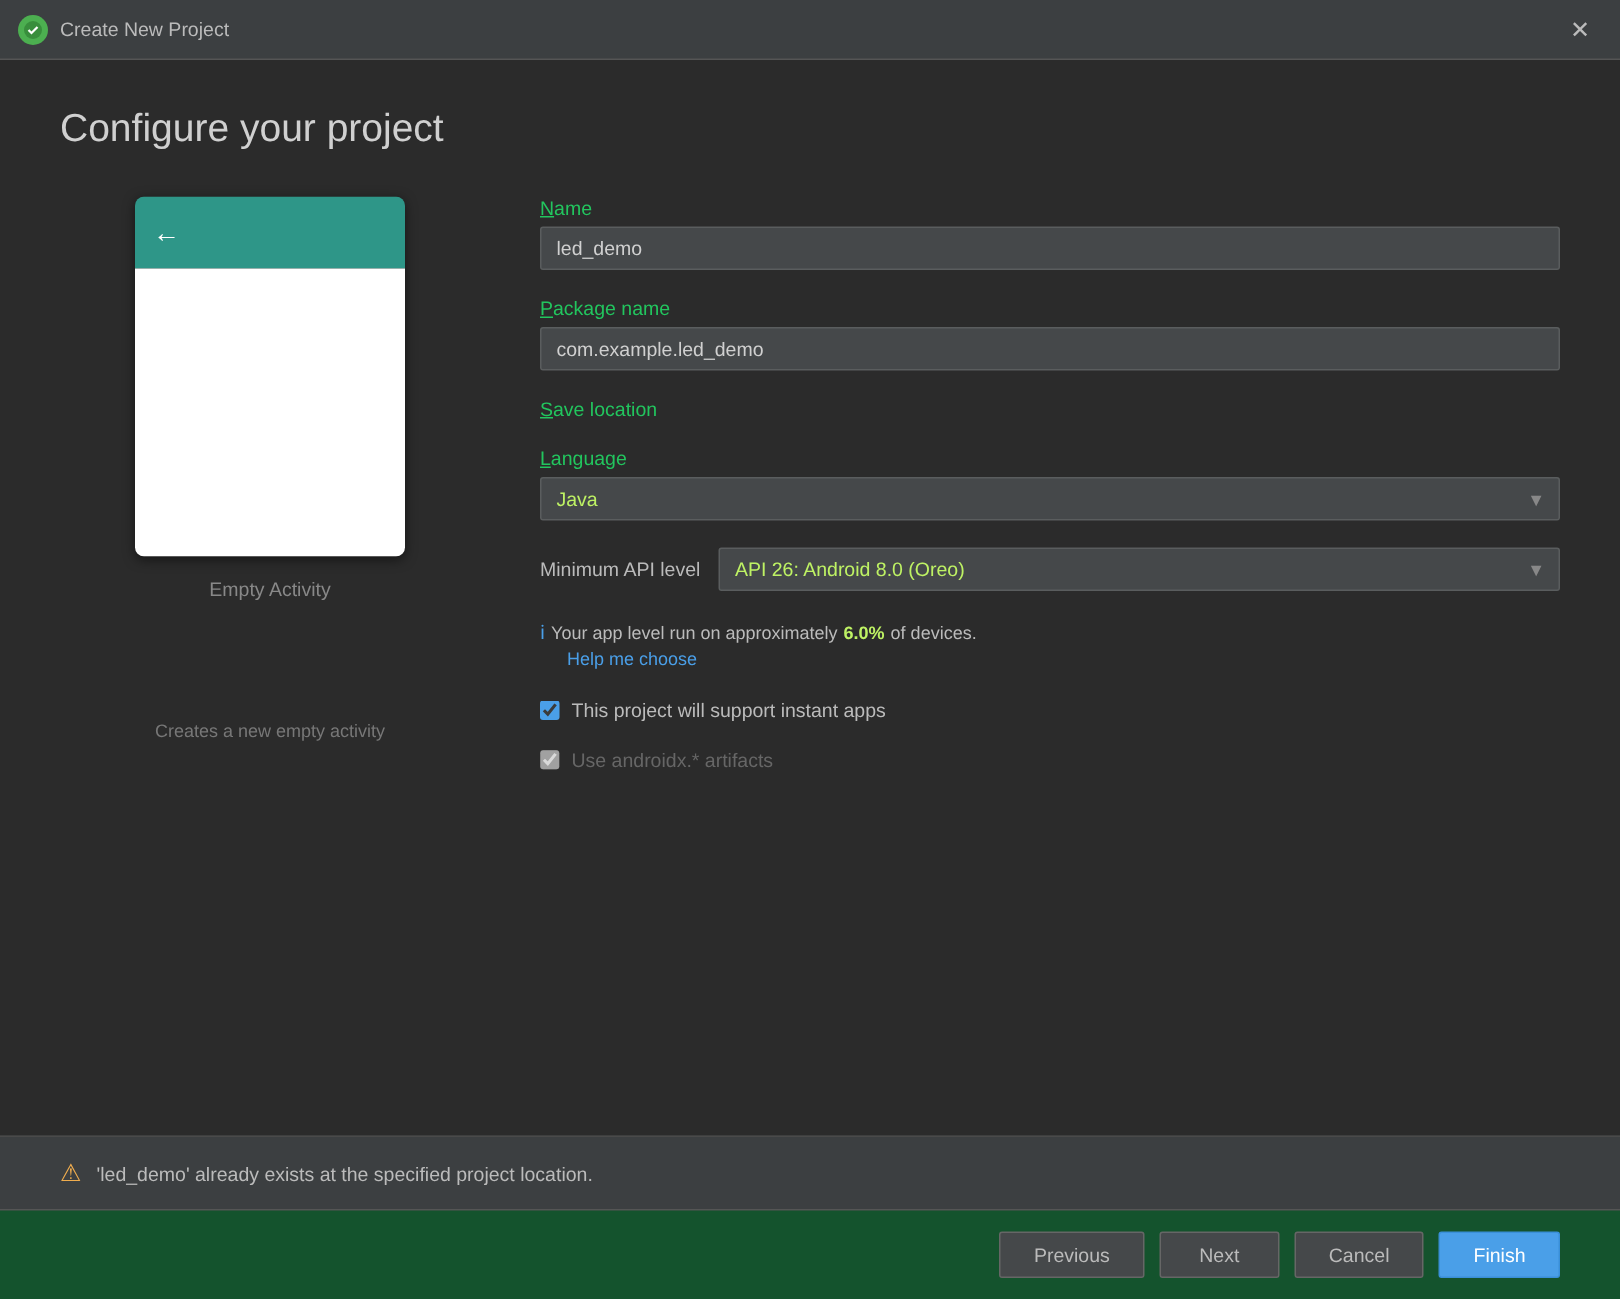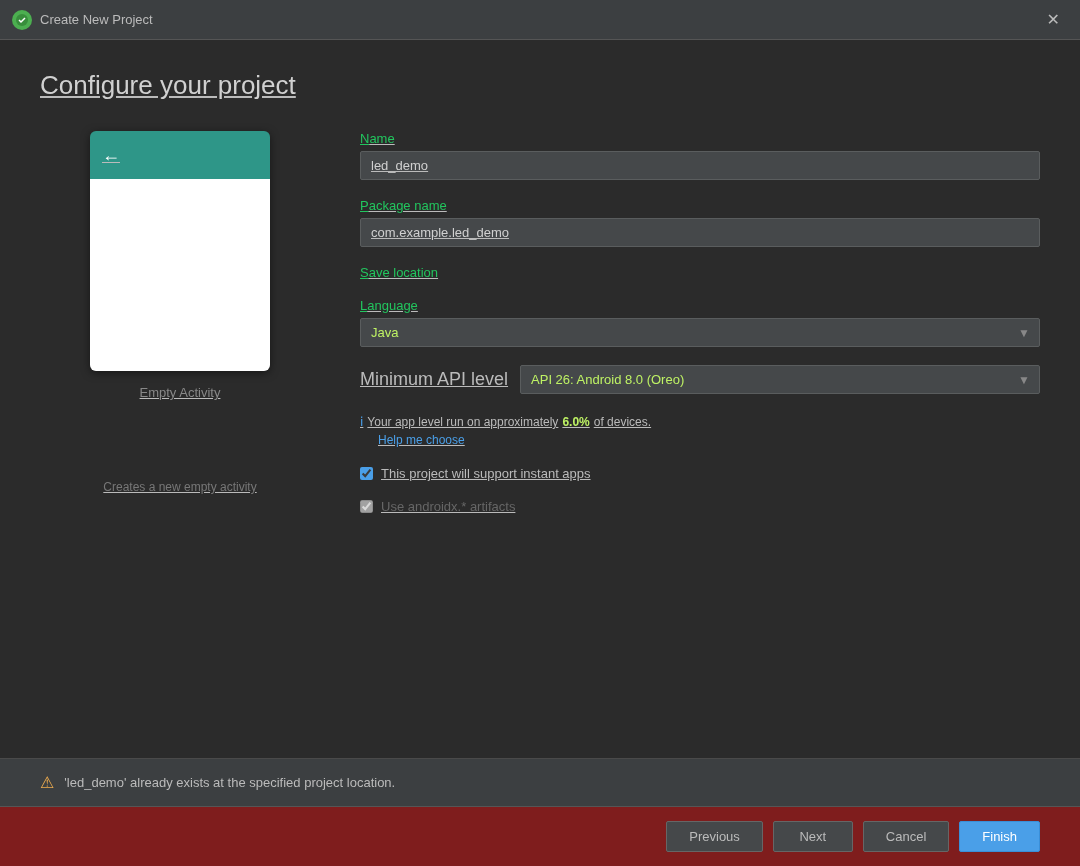--- a/index.html
+++ b/index.html
@@ -49,21 +49,20 @@
       color: #bbbbbb;
       font-size: 16px;
       cursor: pointer;
       padding: 4px 8px;
     }
     .main-content {
       flex: 1;
       display: flex;
       flex-direction: column;
       padding: 30px 40px 0 40px;
-      text-decoration: underline;
     }
     .page-title {
       font-size: 26px;
       color: #d0d0d0;
       font-weight: 300;
       margin-bottom: 30px;
     }
     .content-area {
       display: flex;
       flex: 1;
@@ -179,21 +178,21 @@
       pointer-events: none;
       color: #888;
       font-size: 12px;
     }
     .api-row {
       display: flex;
       align-items: center;
       gap: 12px;
     }
     .api-label {
-      font-size: 18px;
+      font-size: 13px;
       color: #bbbbbb;
       white-space: nowrap;
     }
     .api-select-wrapper {
       position: relative;
       flex: 1;
     }
     .info-text {
       font-size: 12px;
       color: #bbbbbb;
@@ -239,21 +238,21 @@
       gap: 10px;
       font-size: 13px;
       color: #bbbbbb;
       flex-shrink: 0;
     }
     .warning-icon {
       color: #f0ad4e;
       font-size: 16px;
     }
     .footer {
-      background: #7f1d1d;
+      background: #14532d;
       border-top: 1px solid #555;
       padding: 14px 40px;
       display: flex;
       justify-content: flex-end;
       align-items: center;
       gap: 10px;
       flex-shrink: 0;
     }
     .btn {
       padding: 7px 22px;

